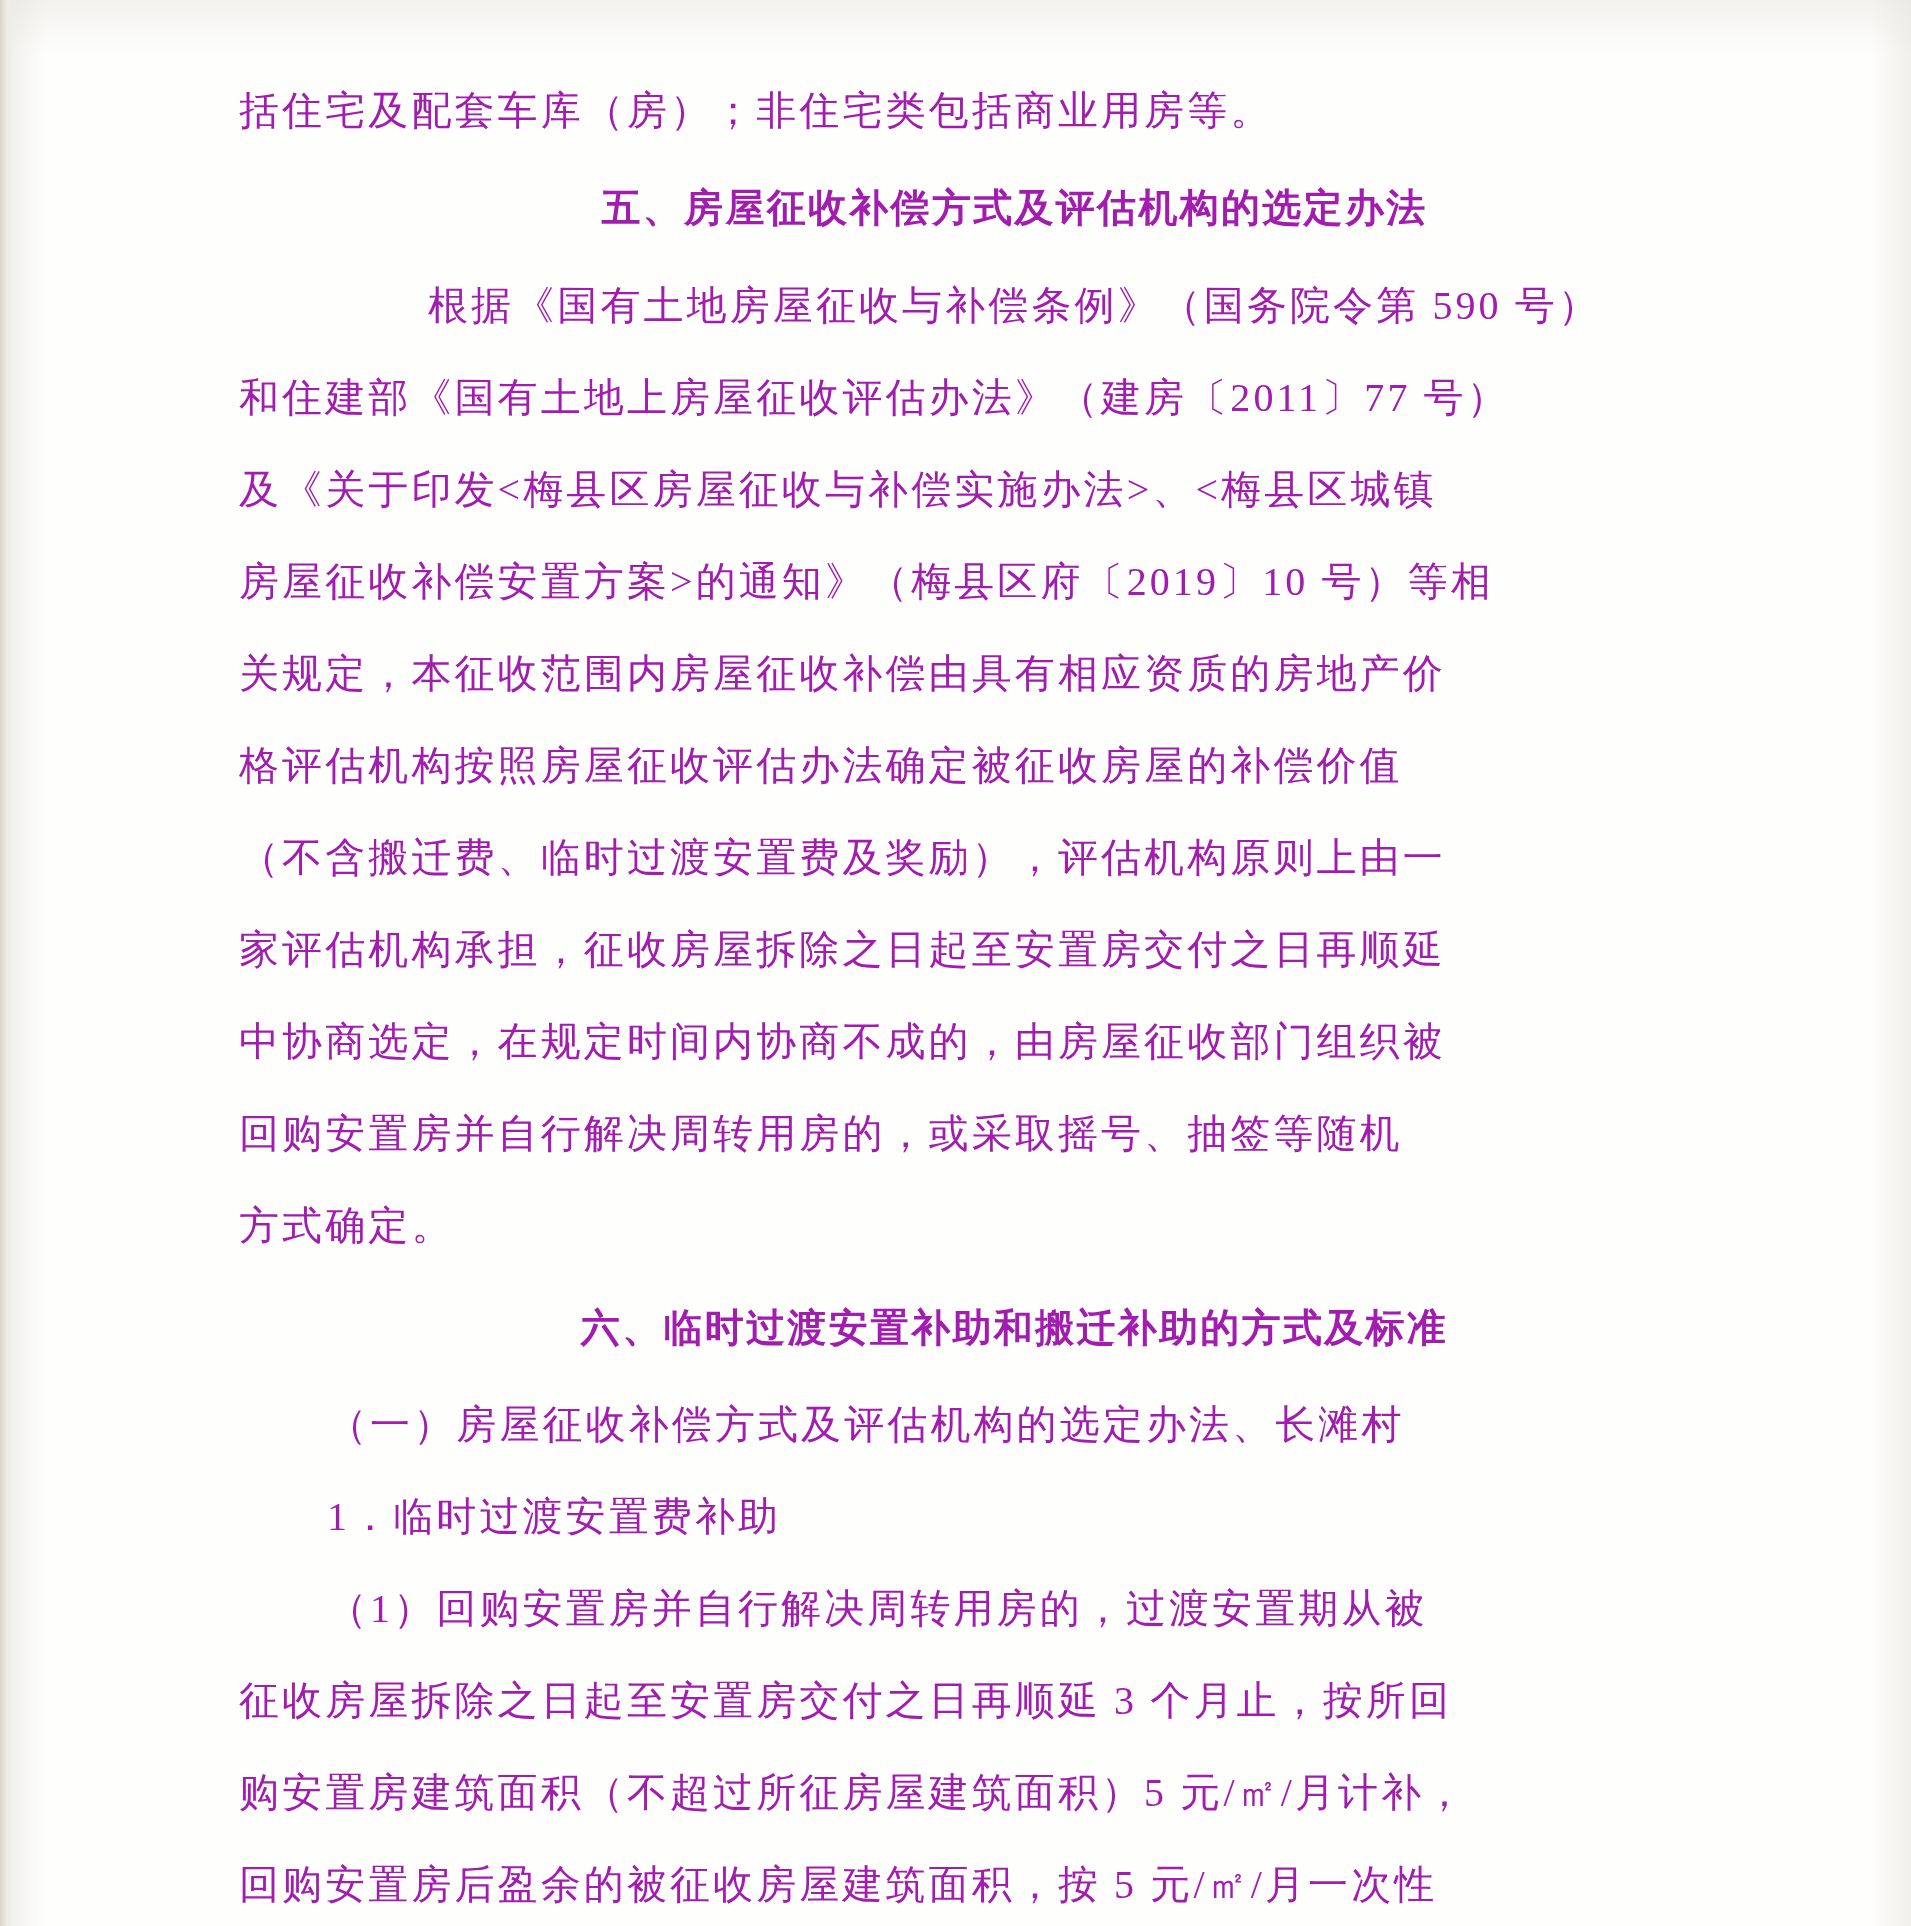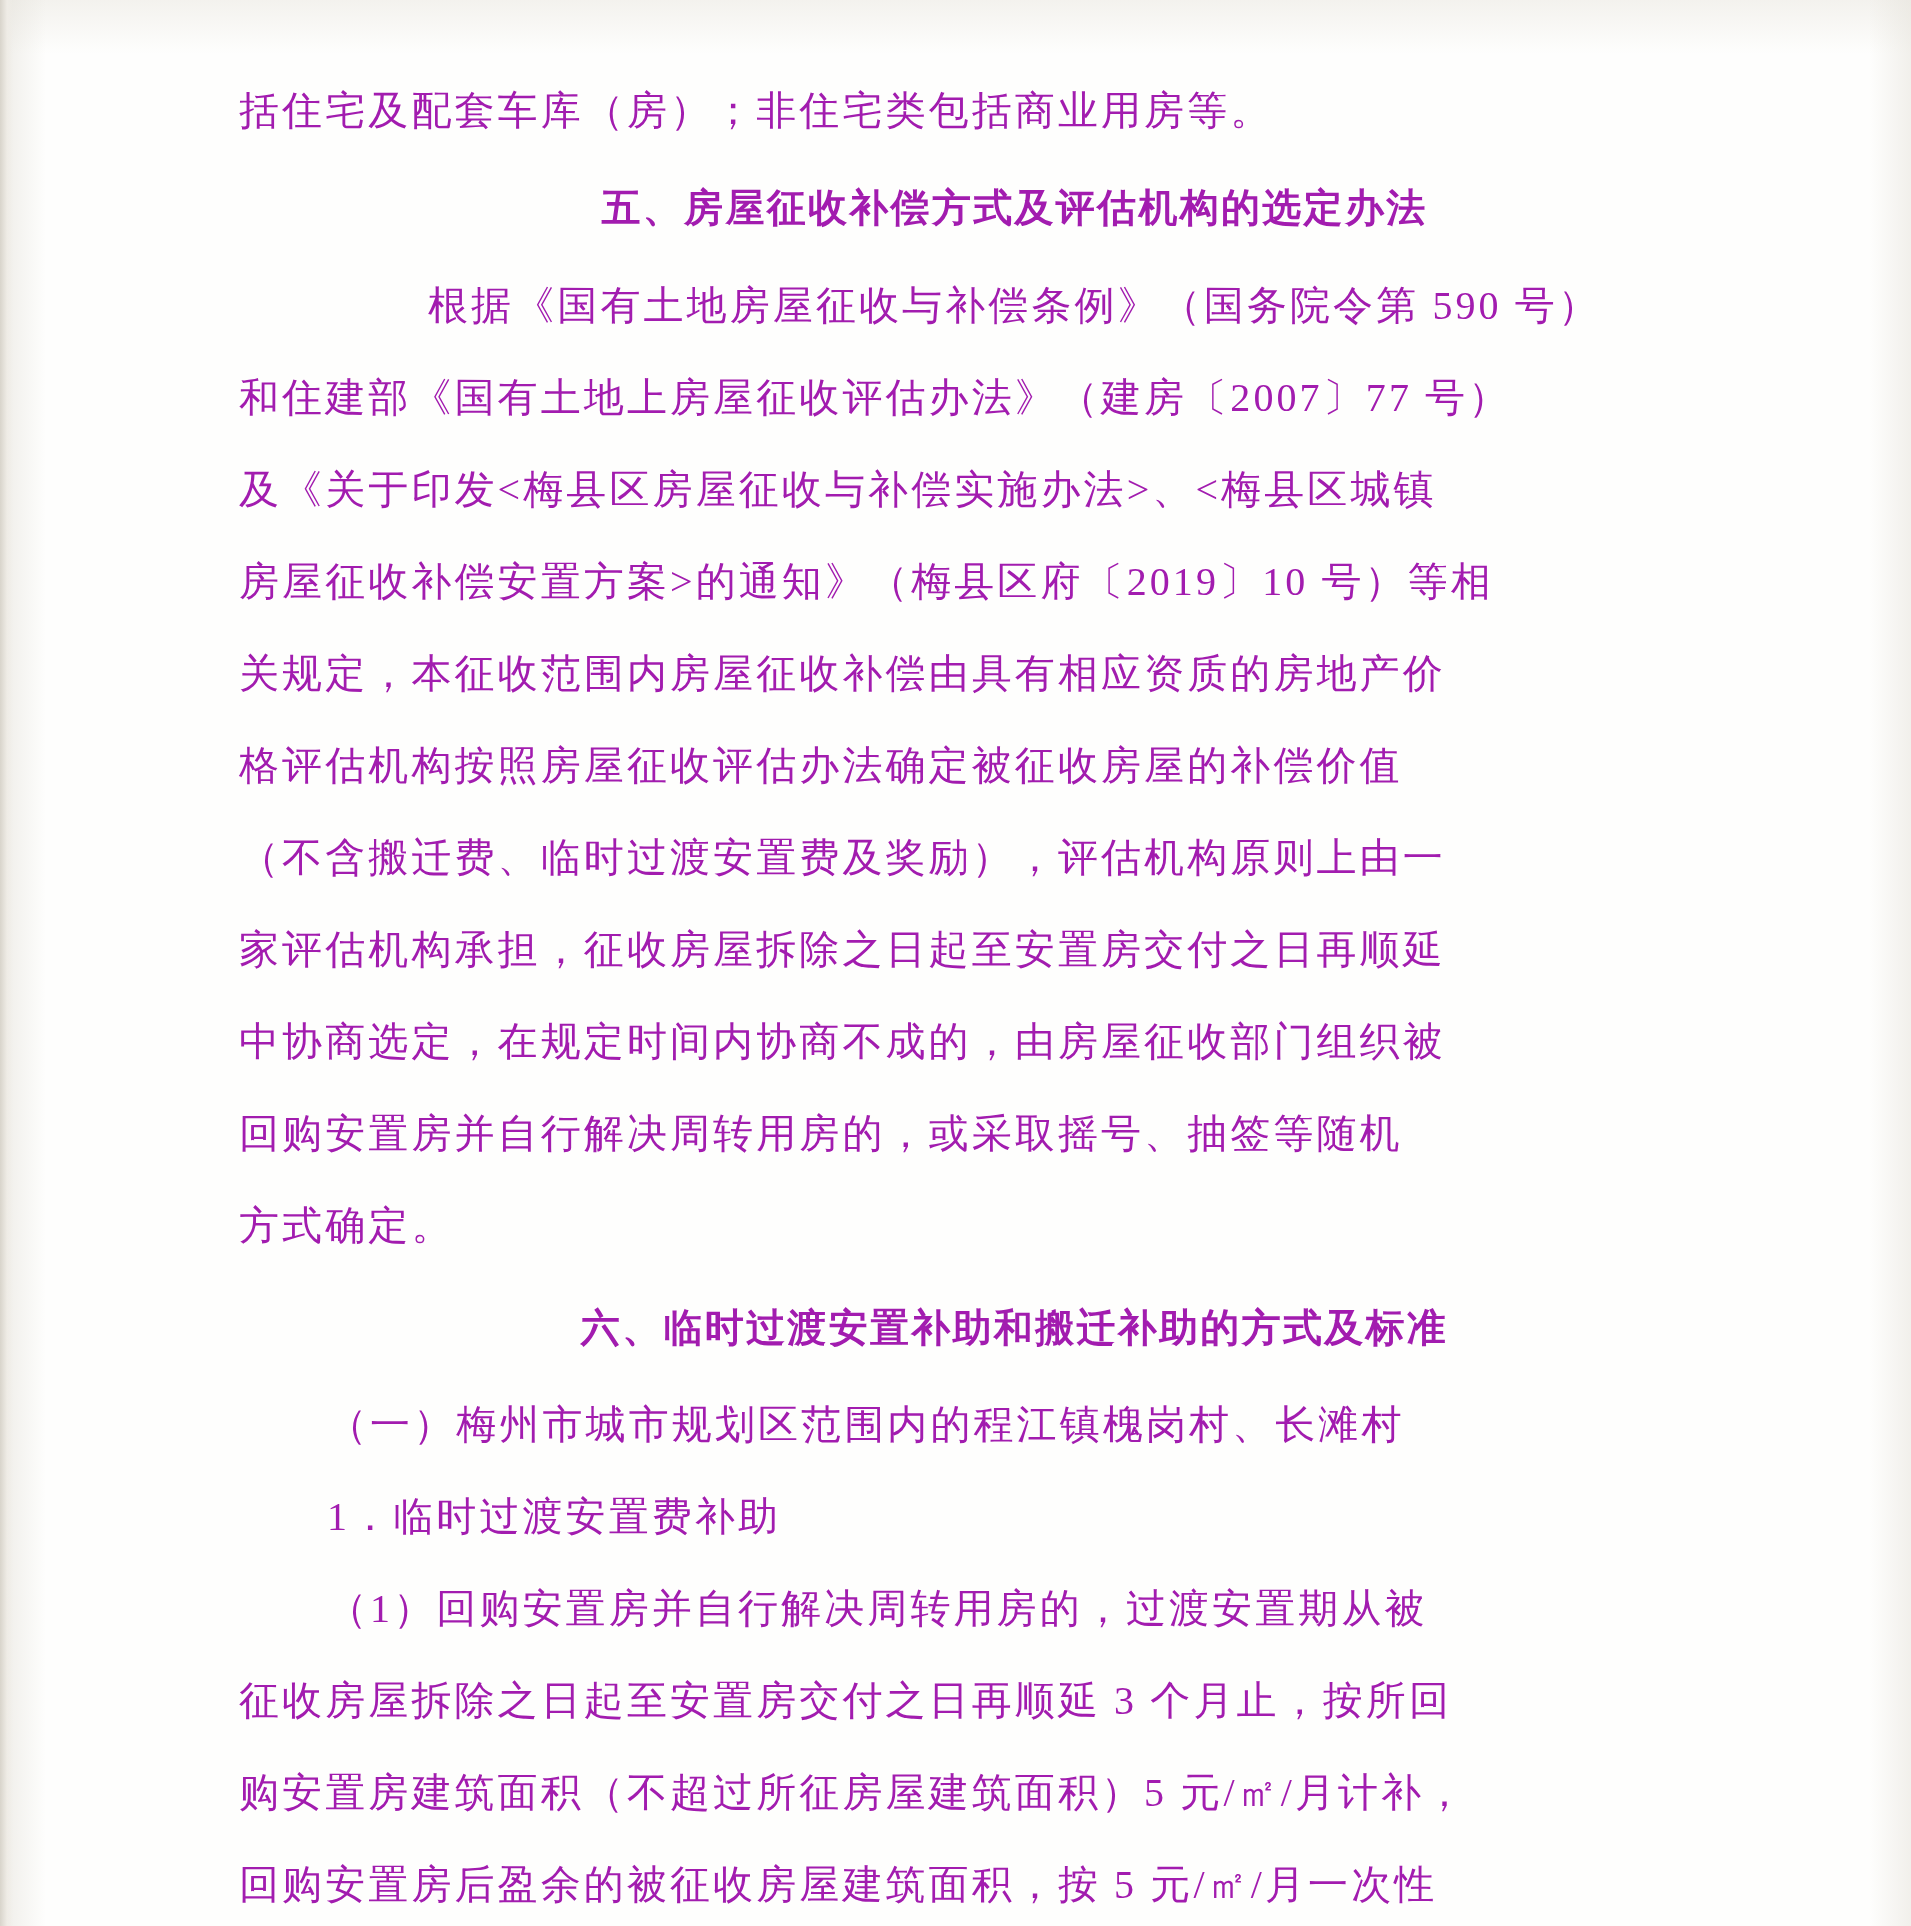--- a/index.html
+++ b/index.html
@@ -69,36 +69,36 @@
 
   <div class="content">
 
     <div class="line">括住宅及配套车库（房）；非住宅类包括商业用房等。</div>
     <div class="block-gap-sm"></div>
 
     <div class="line heading indent-1">五、房屋征收补偿方式及评估机构的选定办法</div>
     <div class="block-gap-sm"></div>
 
     <div class="line indent-1">根据《国有土地房屋征收与补偿条例》（国务院令第 590 号）</div>
-    <div class="line">和住建部《国有土地上房屋征收评估办法》（建房〔2007〕77 号）</div>
+    <div class="line">和住建部《国有土地上房屋征收评估办法》（建房〔2011〕77 号）</div>
     <div class="line">及《关于印发&lt;梅县区房屋征收与补偿实施办法&gt;、&lt;梅县区城镇</div>
     <div class="line">房屋征收补偿安置方案&gt;的通知》（梅县区府〔2019〕10 号）等相</div>
     <div class="line">关规定，本征收范围内房屋征收补偿由具有相应资质的房地产价</div>
     <div class="line">格评估机构按照房屋征收评估办法确定被征收房屋的补偿价值</div>
     <div class="line">（不含搬迁费、临时过渡安置费及奖励），评估机构原则上由一</div>
     <div class="line">家评估机构承担，征收房屋拆除之日起至安置房交付之日再顺延</div>
     <div class="line">中协商选定，在规定时间内协商不成的，由房屋征收部门组织被</div>
     <div class="line">回购安置房并自行解决周转用房的，或采取摇号、抽签等随机</div>
     <div class="line">方式确定。</div>
     <div class="block-gap-md"></div>
 
     <div class="line heading indent-1">六、临时过渡安置补助和搬迁补助的方式及标准</div>
     <div class="block-gap-sm"></div>
 
-    <div class="line indent-2">（一）梅州市城市规划区范围内的程江镇槐岗村、长滩村</div>
+    <div class="line indent-2">（一）房屋征收补偿方式及评估机构的选定办法、长滩村</div>
 
     <div class="line indent-2">1．临时过渡安置费补助</div>
 
     <div class="line indent-2">（1）回购安置房并自行解决周转用房的，过渡安置期从被</div>
     <div class="line">征收房屋拆除之日起至安置房交付之日再顺延 3 个月止，按所回</div>
     <div class="line">购安置房建筑面积（不超过所征房屋建筑面积）5 元/㎡/月计补，</div>
     <div class="line">回购安置房后盈余的被征收房屋建筑面积，按 5 元/㎡/月一次性</div>
 
   </div>
 

